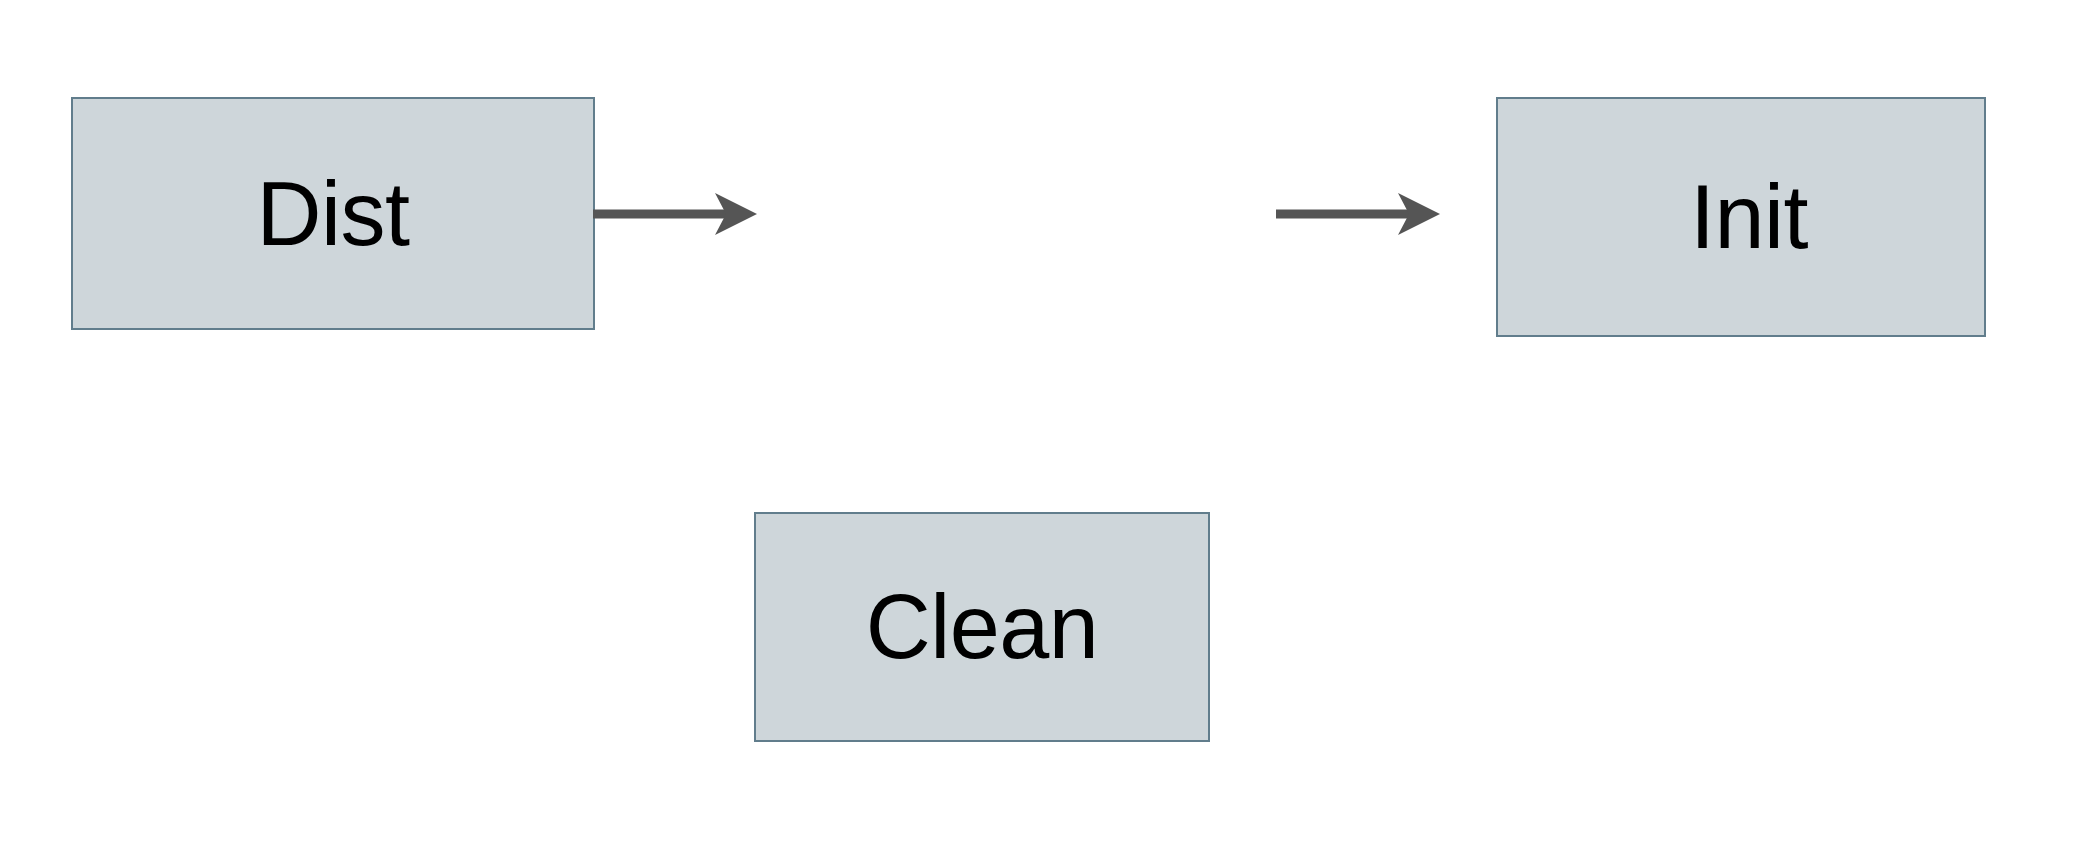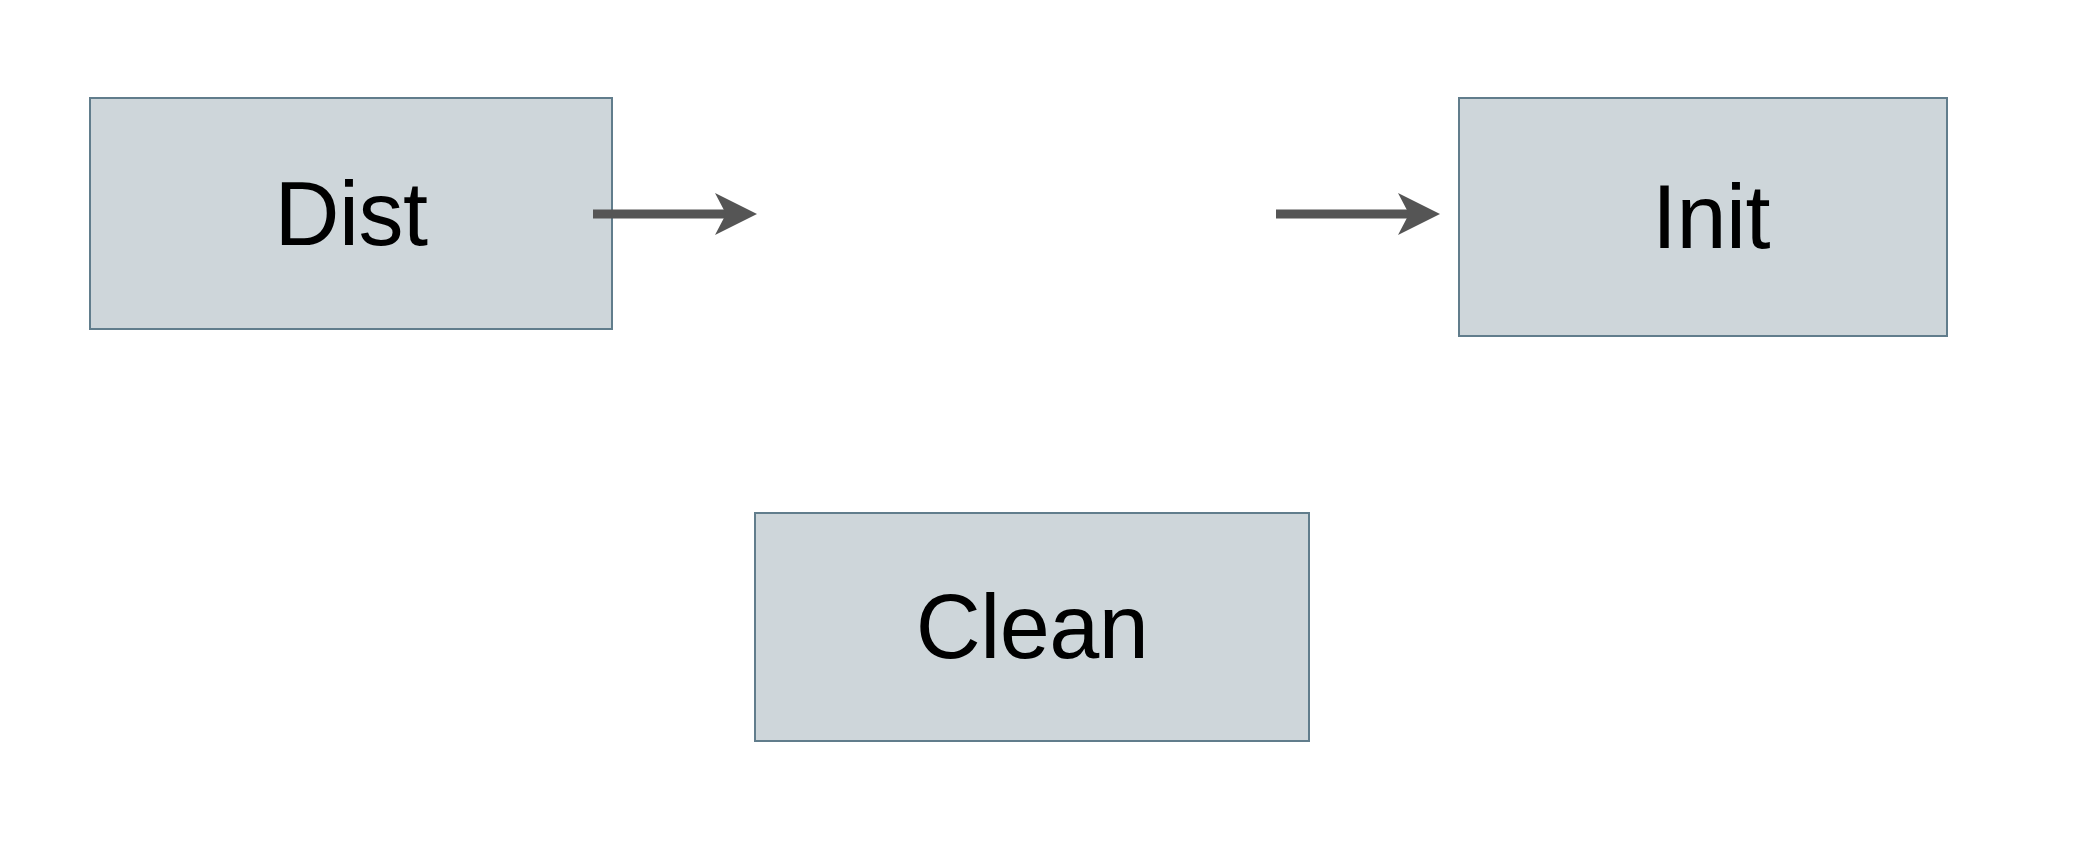--- a/index.html
+++ b/index.html
@@ -35,24 +35,24 @@
     font-size: 90px;
     font-weight: 400;
     line-height: 1;
     color: #000000;
     letter-spacing: -0.5px;
     white-space: nowrap;
     -webkit-font-smoothing: antialiased;
   }
 
   
-  #node-dist    { left: 71px;   top: 97px;  width: 524px; height: 233px; margin-left: 18px; }
+  #node-dist    { left: 71px;   top: 97px;  width: 524px; height: 233px; }
   #node-compile { left: 754px;  top: 97px;  width: 524px; height: 233px; }
-  #node-init    { left: 1458px; top: 97px;  width: 490px; height: 240px; padding-left: 16px; }
-  #node-clean   { left: 754px;  top: 512px; width: 556px; height: 230px; }
+  #node-init    { left: 1496px; top: 97px;  width: 490px; height: 240px; padding-left: 16px; }
+  #node-clean   { left: 754px;  top: 512px; width: 456px; height: 230px; }
 
   
   .edge {
     position: absolute;
     overflow: visible;
     pointer-events: none;
   }
   #edge-dist-compile { left: 593px;  top: 186px; width: 165px; height: 56px; }
   #edge-compile-init { left: 1276px; top: 186px; width: 165px; height: 56px; }
 

